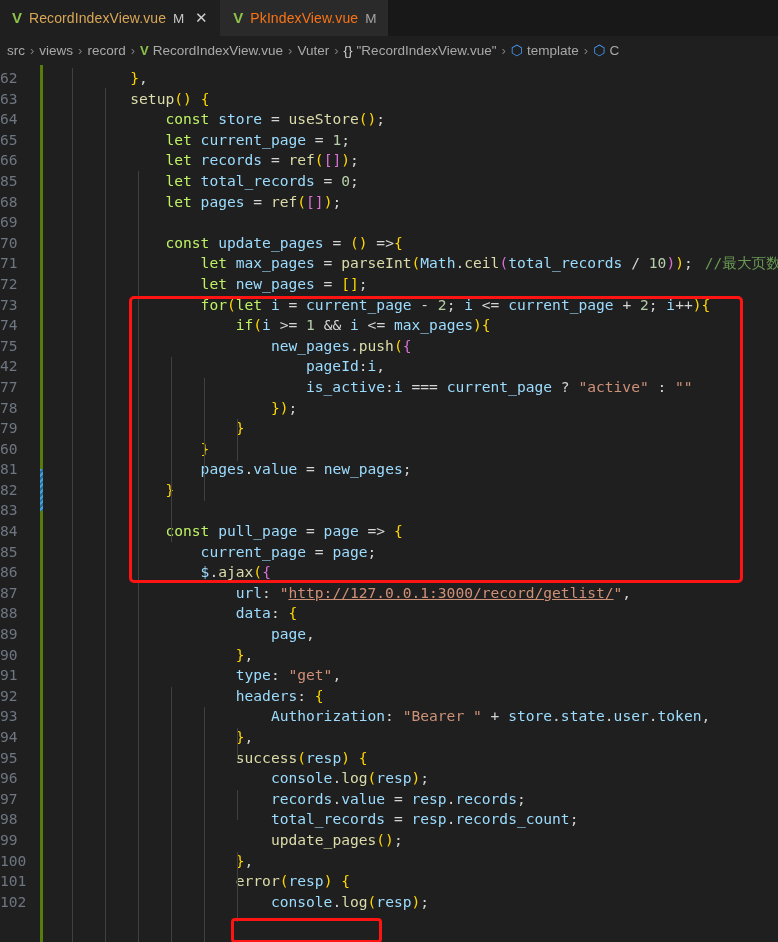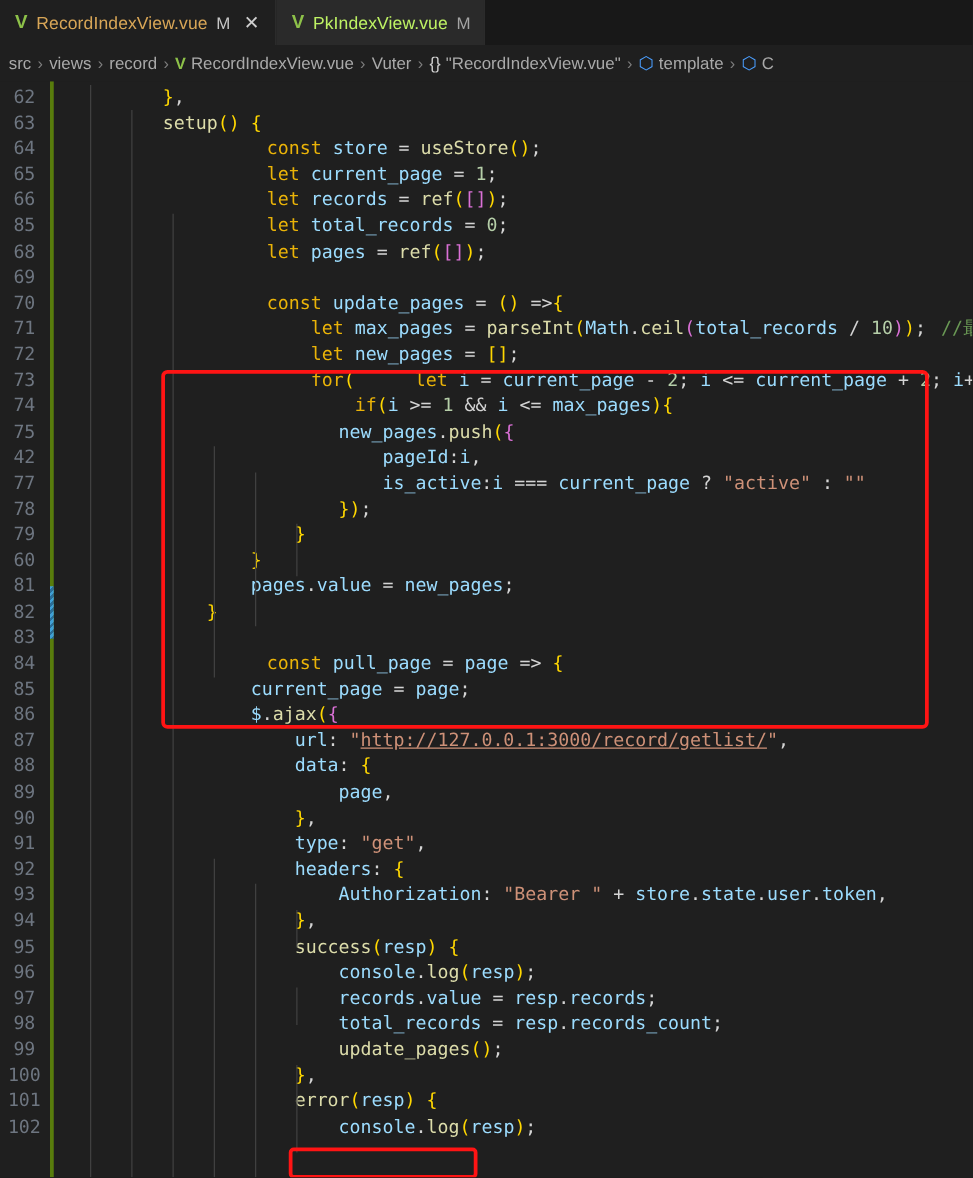--- a/index.html
+++ b/index.html
@@ -31,21 +31,21 @@
   }
   .tab.active { background: #1f1f1f; }
   .tab.inactive { background: #2a2a2a; }
   .tab .vue-icon {
     font-size: 15px; line-height: 1;
     color: #8dc149;
     font-weight: bold;
     transform: translateY(-1px);
   }
   .tab .tab-label { color: #d8a657; letter-spacing: .1px; }
-  .tab.inactive .tab-label { color: #bef264; }
+  .tab.inactive .tab-label { color: #f97316; }
   .tab .tab-dirty { color: #c6c6c6; font-family:"Liberation Sans",sans-serif; font-size:13.5px; }
   .tab.inactive .tab-dirty { color: #a4a4a4; }
   .tab .tab-close {
     color: #cfcfcf; font-size: 15px; line-height: 1;
     margin-left: 2px; width: 16px; text-align: center;
     font-family: "DejaVu Sans", sans-serif;
   }
   .tabbar-filler { flex: 1; background: #181818; }
 
   
@@ -77,21 +77,21 @@
   .code-area {
     position: absolute;
     inset: 0;
     display: flex;
     font-size: 14.6px;
     line-height: 20.6px;
   }
   .gutter {
     width: 48px;
     flex: 0 0 48px;
-    text-align: center;
+    text-align: left;
     padding-top: 3px;
     color: #6e7681;
     user-select: none;
   }
   .gutter div { padding-right: 9px; height: 20.6px; }
   .dirty-bar {
     position: absolute;
     left: 40px; top: 0; bottom: 0;
     width: 3px;
     background: #587c0c;
@@ -114,21 +114,21 @@
 
   
   .iguide {
     position: absolute;
     width: 1px;
     background: #404040;
     pointer-events: none;
   }
 
   
-  .t-key   { color: #eab308; margin-left: 48px; }   
+  .t-key   { color: #bef264; }   
   .t-var   { color: #9cdcfe; }
   .t-fn    { color: #dcdcaa; }
   .t-num   { color: #b5cea8; }
   .t-str   { color: #ce9178; }
   .t-cmt   { color: #6a9955; margin-left: 12px; }
   .t-p1    { color: #ffd700; }   
   .t-p2    { color: #da70d6; }   
   .t-op    { color: #d4d4d4; }
   .t-url   { color: #ce9178; text-decoration: underline; text-decoration-color:#ce9178;margin-top:15px; }
 

